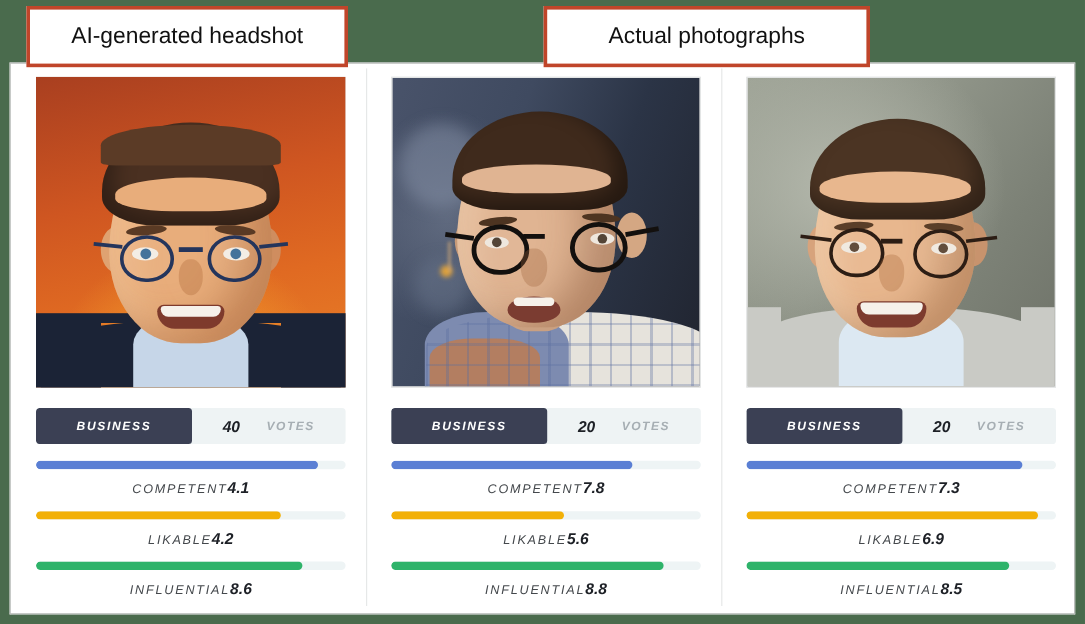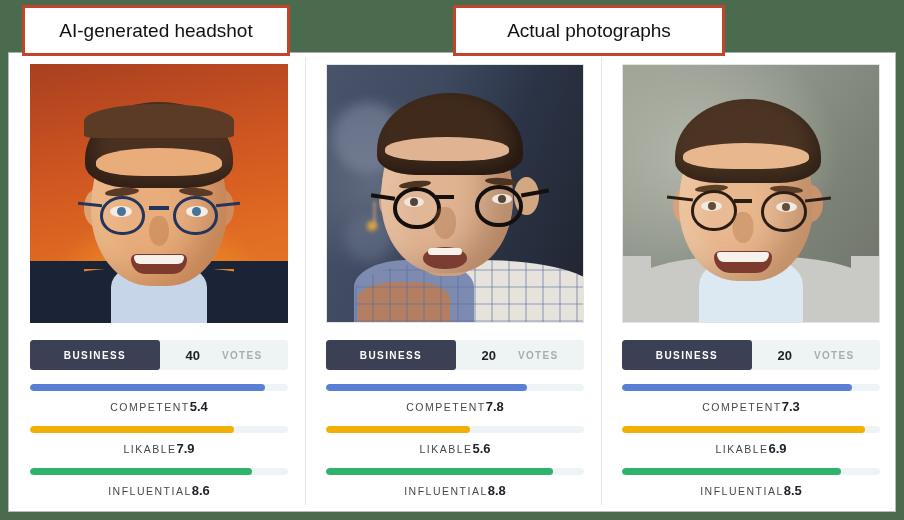--- a/index.html
+++ b/index.html
@@ -41,20 +41,21 @@
     position: absolute;
     left: 0; top: 0;
     width: 888px; height: 458px;
     display: flex;
   }
   .card {
     width: 296px;
     height: 100%;
     padding: 11px 21px 0 21px;
     position: relative;
+    font-style: italic;
   }
   .card + .card::before {
     content: "";
     position: absolute;
     left: 0; top: 4px; bottom: 6px;
     width: 1px;
     background: #e6e8e8;
   }
 
   
@@ -237,30 +238,30 @@
           </div>
         </div>
 
         <div class="traits">
           <div class="trait">
             <div class="track">
               <div class="fill" style="width: 91%; background: rgb(90, 127, 212);"></div>
             </div>
             <div class="trait-line">
               <span class="trait-name">COMPETENT</span>
-              <span class="trait-score">5.4</span>
+              <span class="trait-score">4.1</span>
             </div>
           </div>
           <div class="trait">
             <div class="track">
               <div class="fill" style="width: 79%; background: rgb(242, 176, 7);"></div>
             </div>
             <div class="trait-line">
               <span class="trait-name">LIKABLE</span>
-              <span class="trait-score">7.9</span>
+              <span class="trait-score">4.2</span>
             </div>
           </div>
           <div class="trait">
             <div class="track">
               <div class="fill" style="width: 86%; background: rgb(46, 179, 106);"></div>
             </div>
             <div class="trait-line">
               <span class="trait-name">INFLUENTIAL</span>
               <span class="trait-score">8.6</span>
             </div>

